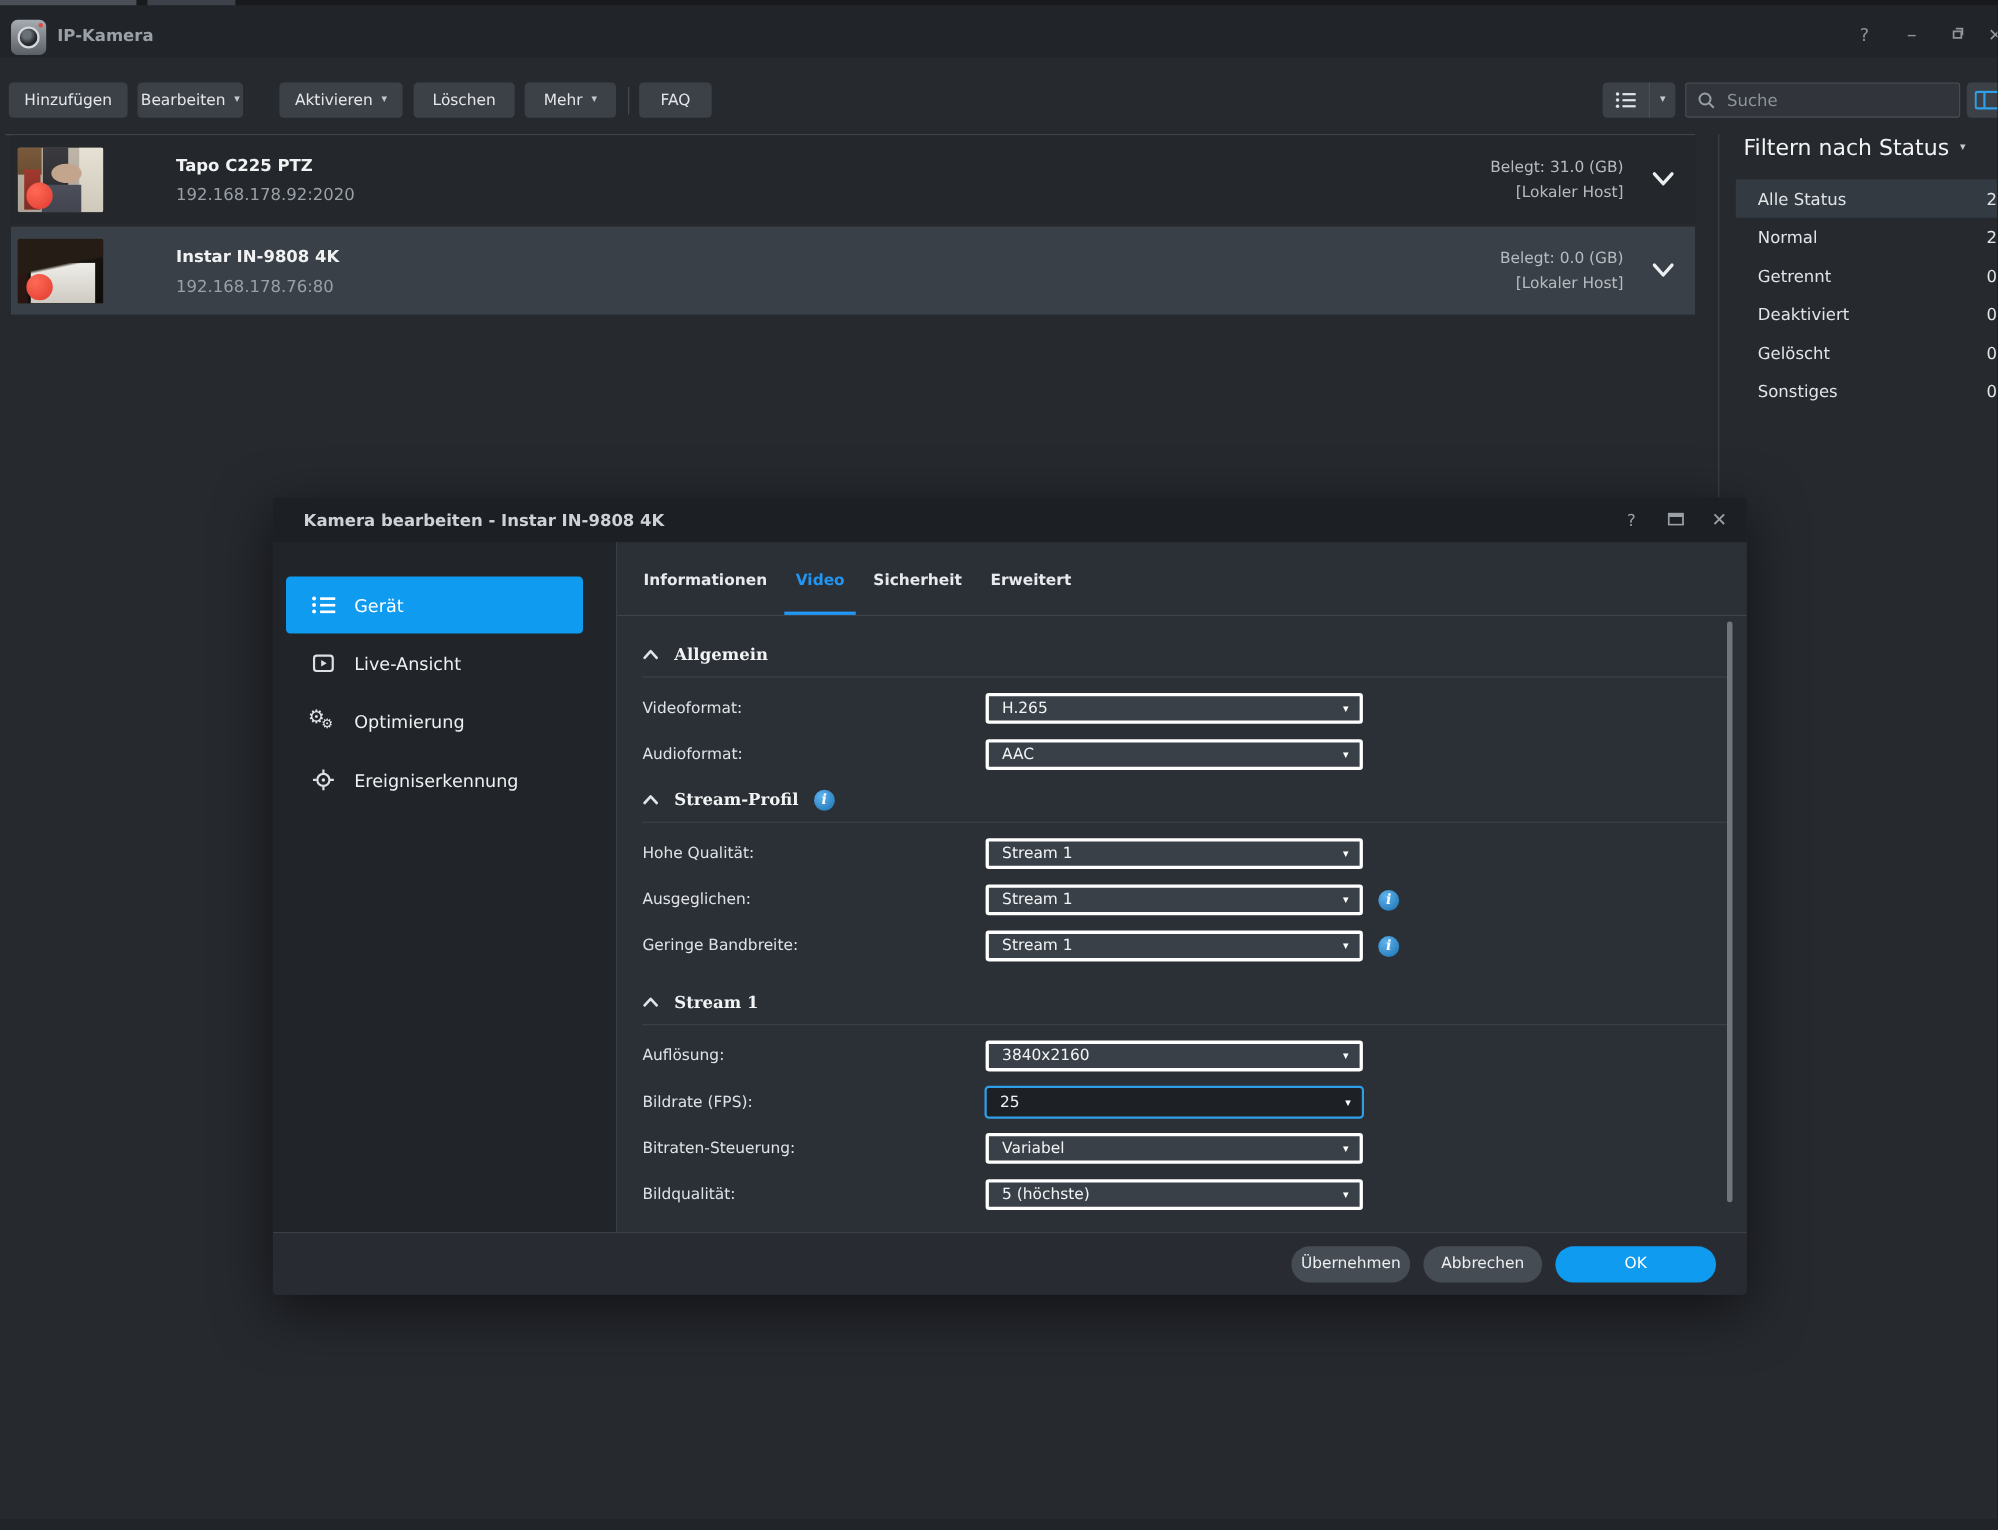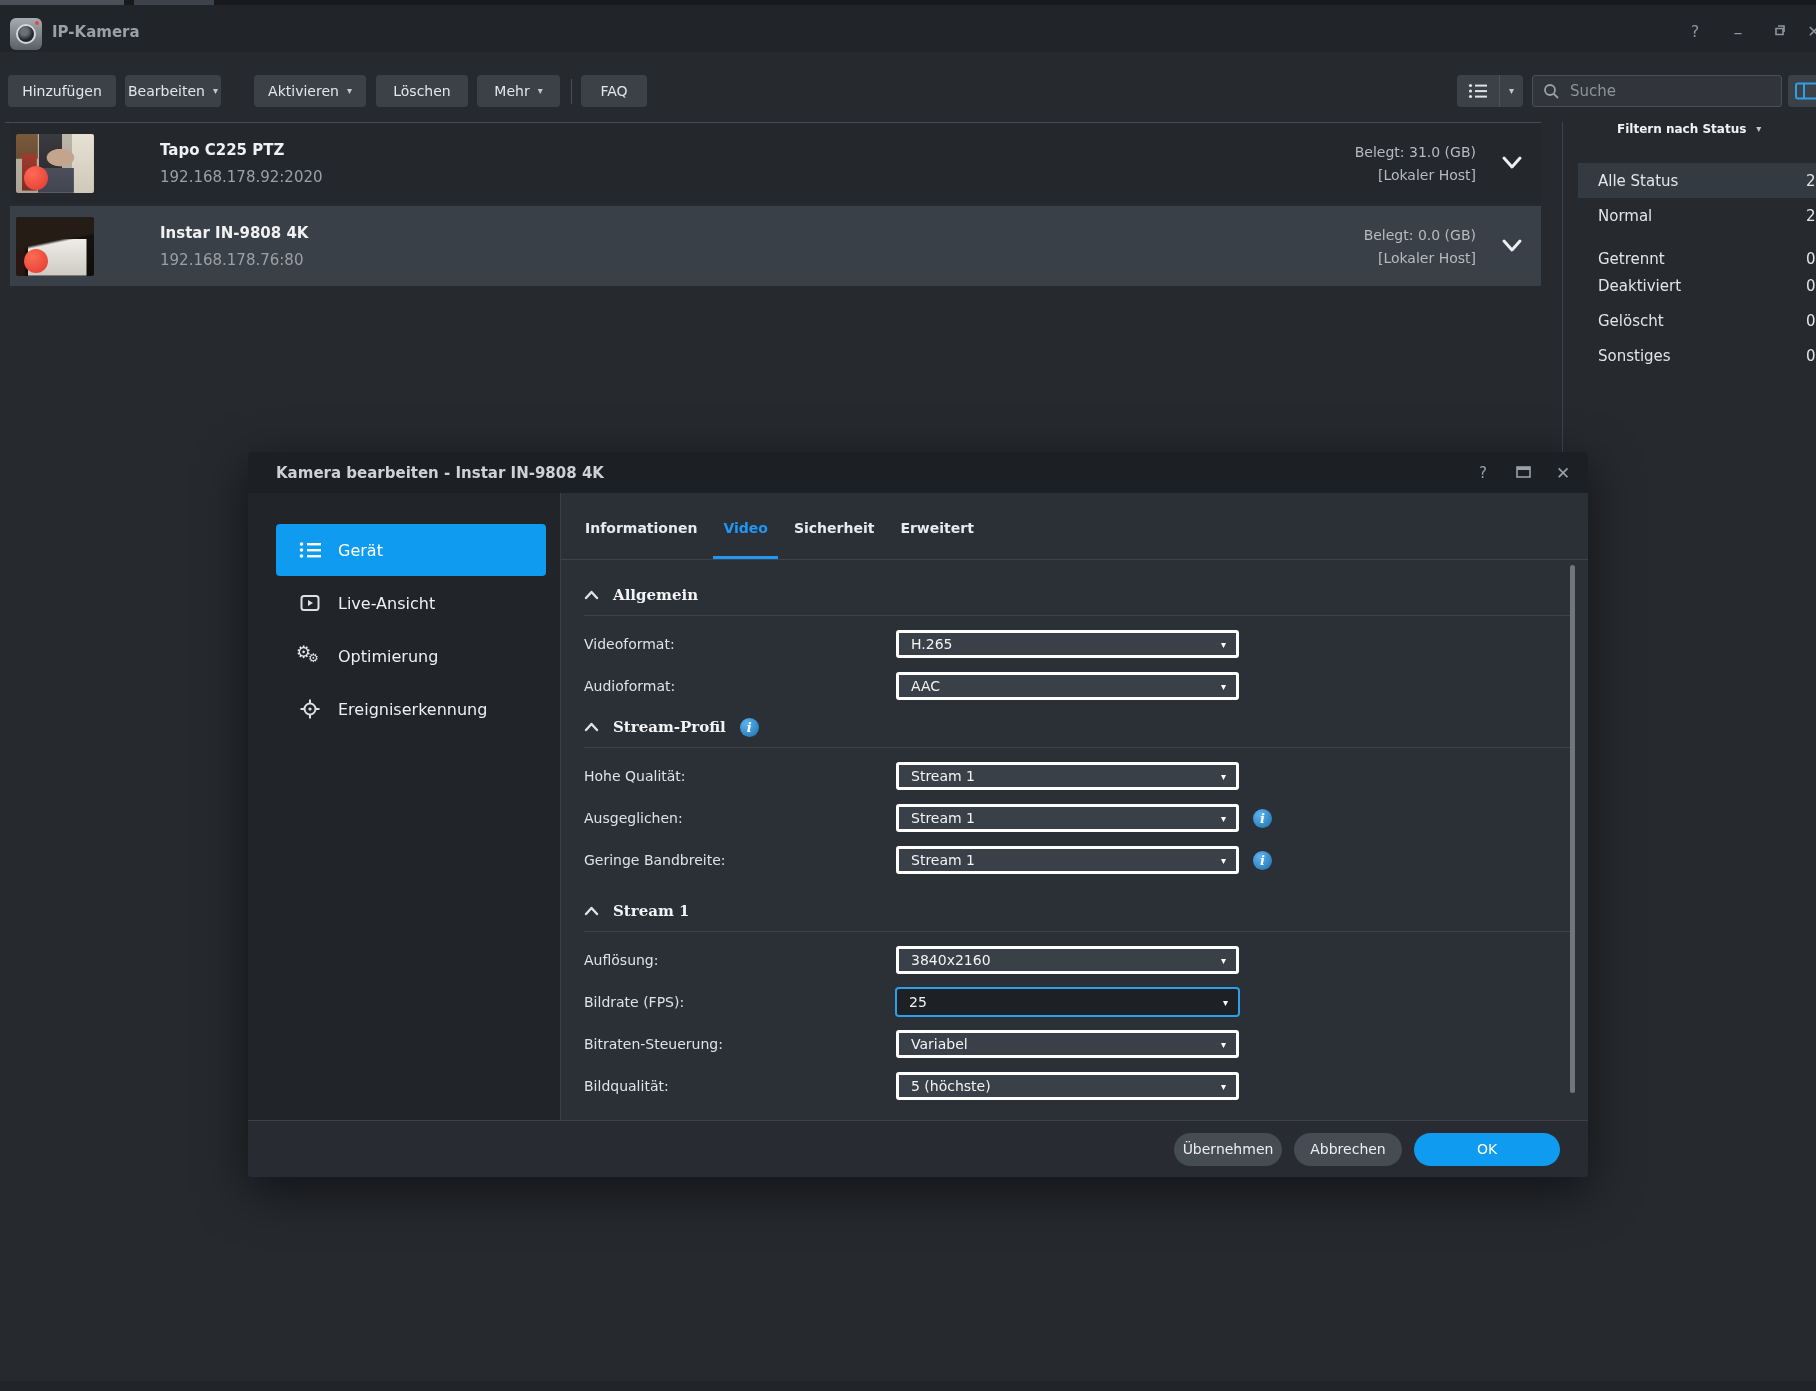--- a/index.html
+++ b/index.html
@@ -64,41 +64,41 @@
   .caminfo{margin-left:22px;display:flex;flex-direction:column;gap:9px;}
   .camname{font-size:15px;font-weight:bold;color:#f0f1f3;}
   .camip{font-size:15px;color:#9aa0a7;}
   .camstats{position:absolute;right:65px;top:0;height:80px;display:flex;flex-direction:column;
             justify-content:center;align-items:flex-end;gap:7px;font-size:14px;color:#b6bbc1;}
   .rowchev{position:absolute;right:18px;top:32px;width:22px;height:16px;}
 
   
   .vdivider{left:1562px;top:122px;width:1px;height:953px;background:#3f444b;}
   .filterhead{left:1585px;top:122px;display:flex;align-items:center;gap:10px;}
-  .filterhead .t{font-size:12px;font-weight:bold;color:#f2f3f5;margin-left:32px;}
+  .filterhead .t{font-size:20px;font-weight:normal;color:#f2f3f5;}
   .fitem{left:1578px;width:238px;height:35px;display:flex;align-items:center;font-size:15px;color:#e2e5e8;}
   .fitem.sel{background:#343a41;}
   .fitem .lbl{margin-left:20px;}
   .fitem .cnt{position:absolute;left:228px;width:30px;}
 
   
   .dialog{left:248px;top:452px;width:1340px;height:725px;background:#2b3036;border-radius:4px;
           box-shadow:0 14px 50px rgba(0,0,0,.55);overflow:hidden;}
   .dlg-head{position:absolute;left:0;top:0;width:100%;height:41px;background:#1c1f24;}
   .dlg-title{position:absolute;left:28px;top:12px;font-size:15px;font-weight:bold;color:#ced2d6;}
   .dlg-ico{position:absolute;top:10px;width:24px;height:22px;color:#9aa0a7;font-size:15px;
            text-align:center;line-height:22px;}
   .dlg-side{position:absolute;left:0;top:41px;width:312px;height:627px;background:#212429;}
   .dlg-content{position:absolute;left:312px;top:41px;width:1028px;height:627px;background:#2b3036;
                border-left:1px solid #3a3f46;box-sizing:border-box;}
   .dlg-foot{position:absolute;left:0;top:668px;width:100%;height:57px;background:#282b31;
             border-top:1px solid #3c4147;box-sizing:border-box;display:flex;align-items:center;
             justify-content:flex-end;gap:12px;padding-right:28px;}
 
-  .sideitem{position:relative;margin:0 0 1px 28px;width:270px;height:52px;border-radius:4px;
+  .sideitem{position:relative;margin:0 0 1px 12px;width:270px;height:52px;border-radius:4px;
             display:flex;align-items:center;color:#eef0f2;font-size:16px;}
   .sideitem:first-child{margin-top:31px;}
   .sideitem.sel{background:#0f9bf0;color:#fff;}
   .sideitem .ic{width:24px;margin-left:22px;margin-right:16px;display:flex;justify-content:center;flex:none;}
   .gearwrap{position:relative;width:24px;height:22px;}
   .gear-big{position:absolute;left:-2px;top:-3px;font-size:17px;color:#e4e7ea;}
   .gear-small{position:absolute;left:10px;top:6px;font-size:12px;color:#e4e7ea;}
 
   .tabsrow{position:absolute;left:0;top:0;width:100%;height:67px;border-bottom:1px solid #3e434a;
            box-sizing:border-box;display:flex;align-items:flex-end;padding-left:14px;}
@@ -260,21 +260,21 @@
     <span class="caret">▾</span>
   </div>
   <div class="abs fitem sel" style="top:163px;">
     <span class="lbl">Alle Status</span>
     <span class="cnt">2</span>
   </div>
   <div class="abs fitem" style="top:198px;">
     <span class="lbl">Normal</span>
     <span class="cnt">2</span>
   </div>
-  <div class="abs fitem" style="top:233px;align-items:flex-end;">
+  <div class="abs fitem" style="top:233px;">
     <span class="lbl">Getrennt</span>
     <span class="cnt">0</span>
   </div>
   <div class="abs fitem" style="top:268px;">
     <span class="lbl">Deaktiviert</span>
     <span class="cnt">0</span>
   </div>
   <div class="abs fitem" style="top:303px;">
     <span class="lbl">Gelöscht</span>
     <span class="cnt">0</span>

